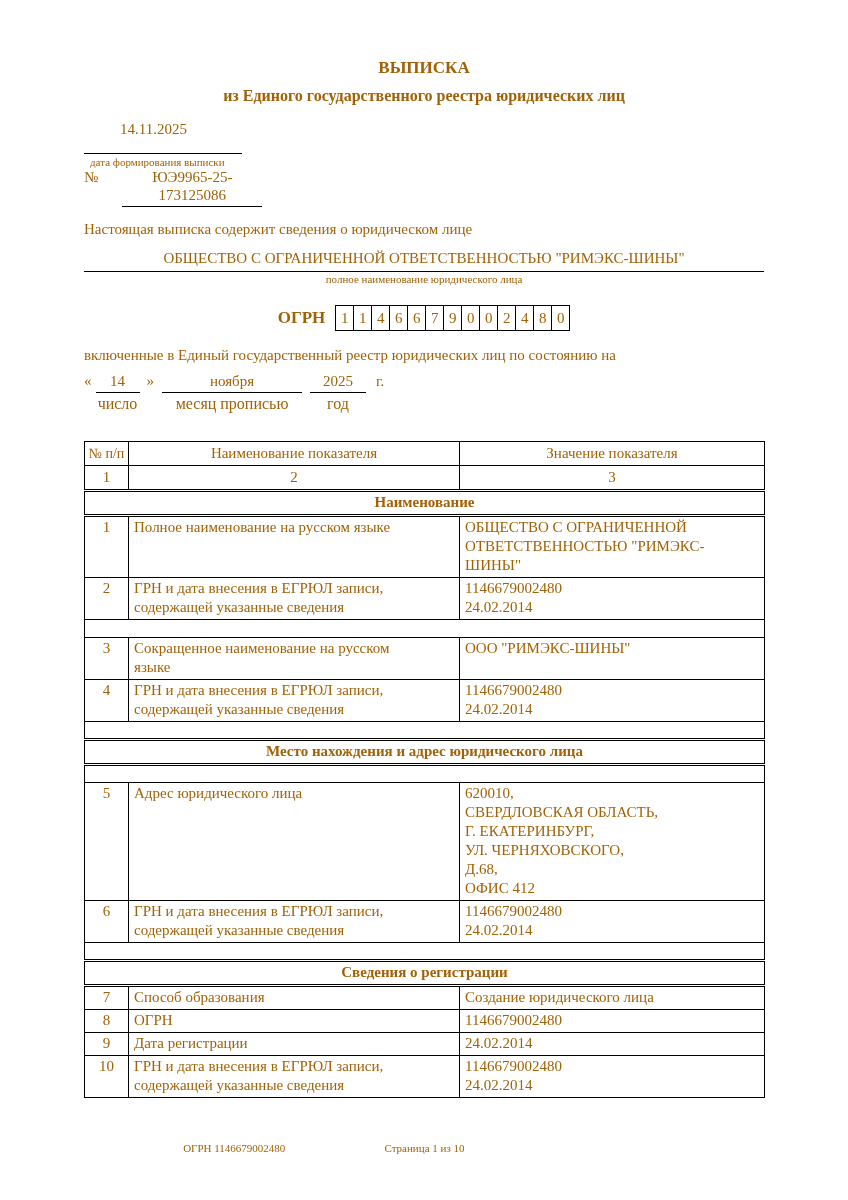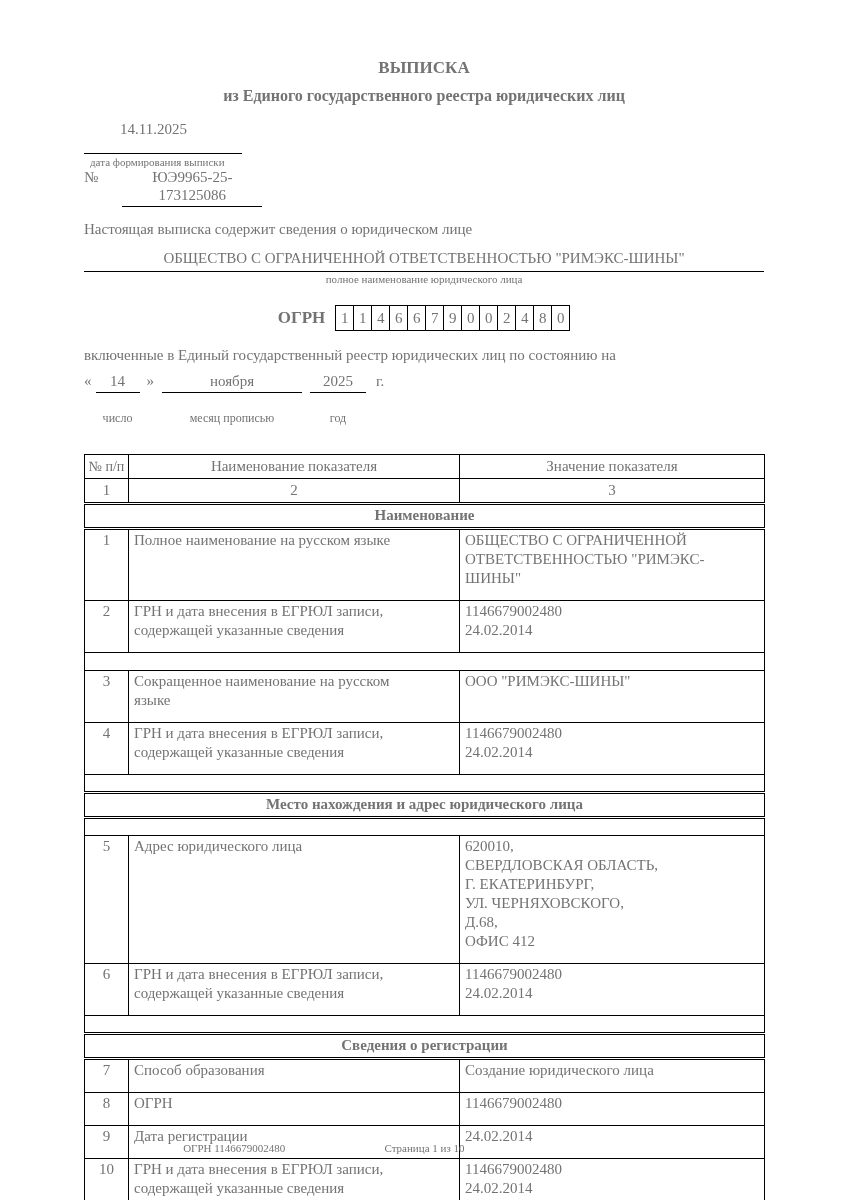--- a/index.html
+++ b/index.html
@@ -2,21 +2,21 @@
 <html><head>
 <meta charset="utf-8">
 <style>
   * { margin: 0; padding: 0; box-sizing: border-box; }
   html, body { background: #fff; }
   .page {
     position: relative;
     width: 848px;
     height: 1200px;
     background: #ffffff;
-    color: #737373;
+    color: #a16207;
     font-family: "Liberation Serif", "DejaVu Serif", serif;
     overflow: hidden;
   }
   .content { padding: 0 84px; }
 
   .doc-title { padding-top: 58px; text-align: center; font-size: 17px; font-weight: bold; }
   .doc-subtitle { margin-top: 9px; text-align: center; font-size: 16px; font-weight: bold; }
 
   .meta-row { margin-top: 16px; display: flex; justify-content: space-between; align-items: flex-start; flex-direction: column; }
   .date-block { width: 158px; }
@@ -39,21 +39,21 @@
     display: flex; align-items: center; justify-content: center; font-size: 15px;
   }
   .ogrn-digit:first-child { margin-left: 0; }
 
   .included-statement { margin-top: 16px; font-size: 15px; }
 
   .asof-line { margin-top: 9px; display: flex; align-items: flex-start; font-size: 15px; }
   .asof-quote { padding-top: 0; }
   .asof-group { text-align: center; }
   .asof-value { padding-bottom: 2px; border-bottom: 1px solid #000; }
-  .asof-sublabel { font-size: 12px; margin-top: 18px; }
+  .asof-sublabel { font-size: 16px; margin-top: 2px; }
   .g-day { width: 44px; margin-left: 4px; }
   .g-month { width: 140px; margin-left: 8px; }
   .g-year { width: 56px; margin-left: 8px; }
   .asof-close { margin-left: 7px; }
   .asof-suffix { margin-left: 10px; }
 
   table.main-table {
     margin-top: 28px;
     width: 680px;
     border-collapse: collapse;
@@ -62,21 +62,21 @@
     line-height: 19px;
     font-family: Liberation Serif, serif;
   }
   .main-table td { border: 1px solid #000; vertical-align: top; }
   .col-num { width: 44px; }
   .col-name { width: 331px; }
   .col-value { width: 305px; }
   .head-cell { text-align: center; padding: 2px 1px; }
   .head-num-cell { font-size: 14px; }
   .cell-num { text-align: center; padding: 1px 2px; }
-  .cell-name, .cell-value { padding: 1px 5px 12px; white-space: pre-line; }
+  .cell-name, .cell-value { padding: 1px 5px 2px; white-space: pre-line; }
   .section-row td {
     text-align: center; font-weight: bold; padding: 1px 0 2px;
     border-top: 3px double #000; border-bottom: 3px double #000;
   }
   .spacer-row td { height: 18px; }
 
   .footer {
     position: absolute;
     top: 1142px; left: 84px; width: 681px;
     display: grid; grid-template-columns: 1fr auto 1fr;

